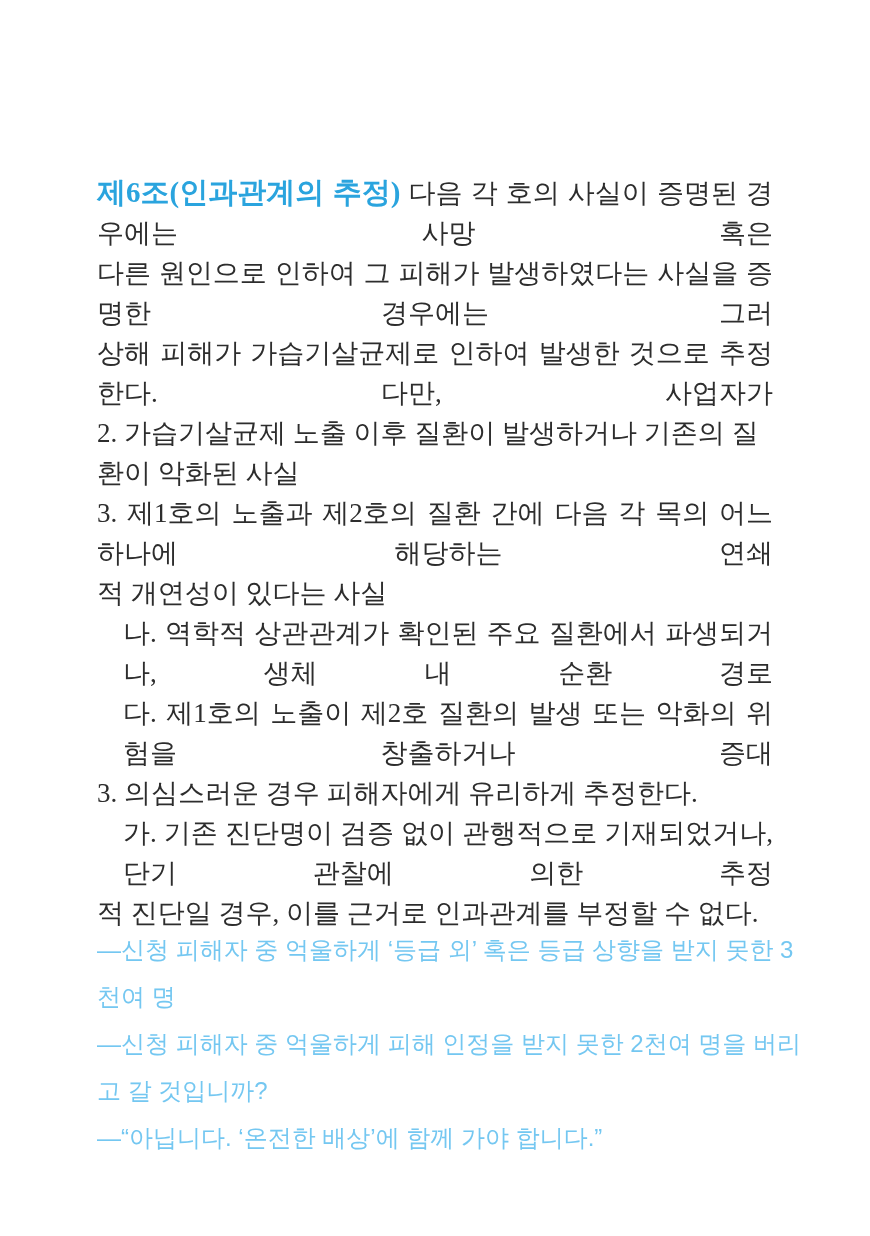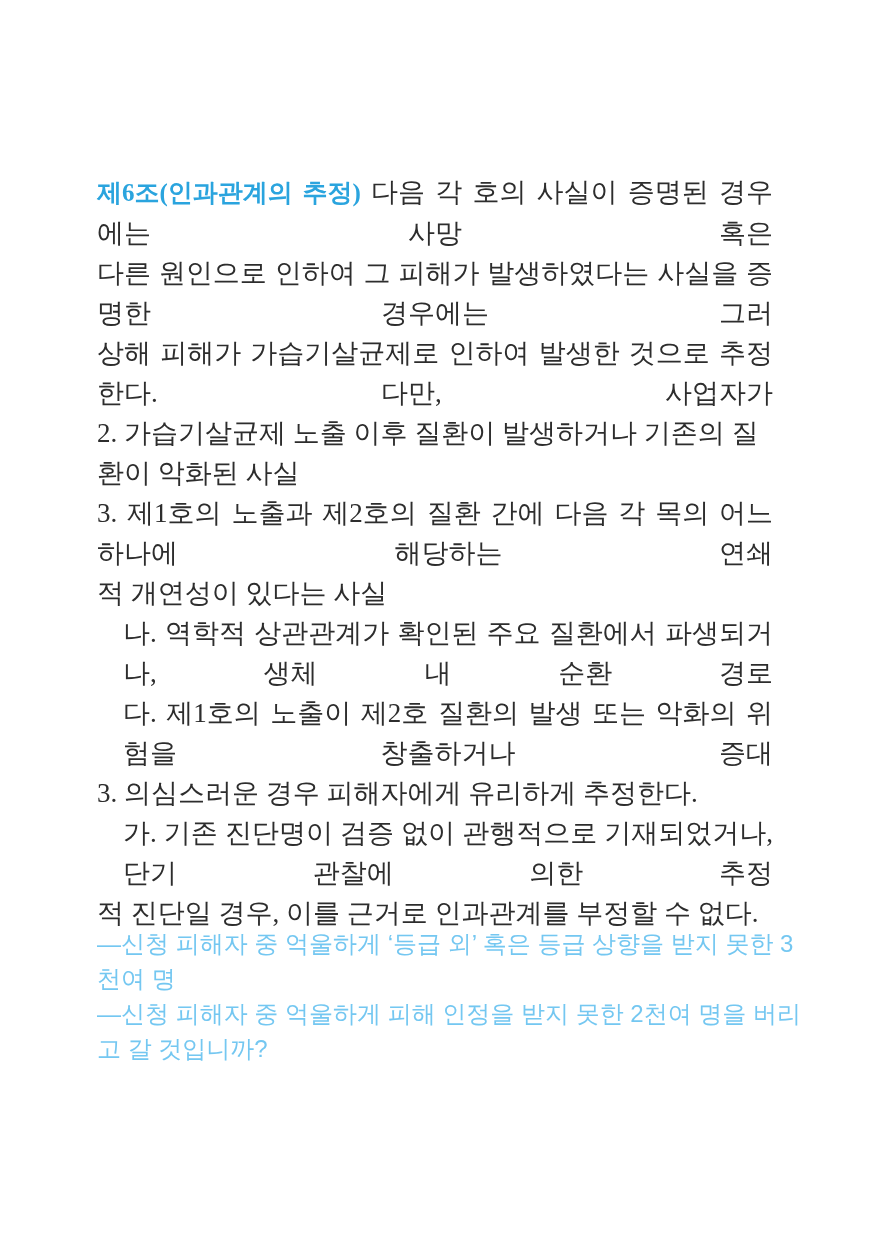--- a/index.html
+++ b/index.html
@@ -30,30 +30,30 @@
   .line.fill {
     text-align: justify;
     text-align-last: justify;
   }
   .line.indent {
     padding-left: 26px;
   }
   .article-title {
     color: #2aa4de;
     font-weight: bold;
-    font-size: 25px;
+    font-size: 29px;
   }
   .quote-block {
     position: absolute;
     left: 97px;
     top: 926px;
     width: 710px;
     font-family: "Liberation Sans", "DejaVu Sans", sans-serif;
     font-size: 24px;
-    line-height: 35px;
+    line-height: 47px;
     color: #74c7f1;
   }
 </style>
 </head>
 <body>
 
 <div class="page">
   <div class="article-body">
       <div class="line fill"><span class="article-title">제6조(인과관계의 추정)</span> <span>다음 각 호의 사실이 증명된 경우에는 사망 혹은</span></div>
       <div class="line fill"><span>다른 원인으로 인하여 그 피해가 발생하였다는 사실을 증명한 경우에는 그러</span></div>
@@ -63,14 +63,15 @@
       <div class="line"><span>적 개연성이 있다는 사실</span></div>
       <div class="line fill indent"><span>나. 역학적 상관관계가 확인된 주요 질환에서 파생되거나, 생체 내 순환 경로</span></div>
       <div class="line fill indent"><span>다. 제1호의 노출이 제2호 질환의 발생 또는 악화의 위험을 창출하거나 증대</span></div>
       <div class="line"><span>3. 의심스러운 경우 피해자에게 유리하게 추정한다.</span></div>
       <div class="line fill indent"><span>가. 기존 진단명이 검증 없이 관행적으로 기재되었거나, 단기 관찰에 의한 추정</span></div>
       <div class="line"><span>적 진단일 경우, 이를 근거로 인과관계를 부정할 수 없다.</span></div>
     </div>
   <div class="quote-block">
       <div class="quote-line">—신청 피해자 중 억울하게 ‘등급 외’ 혹은 등급 상향을 받지 못한 3천여 명</div>
       <div class="quote-line">—신청 피해자 중 억울하게 피해 인정을 받지 못한 2천여 명을 버리고 갈 것입니까?</div>
+      <div class="quote-line">—“아닙니다. ‘온전한 배상’에 함께 가야 합니다.”</div>
     </div>
 </div>
 
 </body></html>

